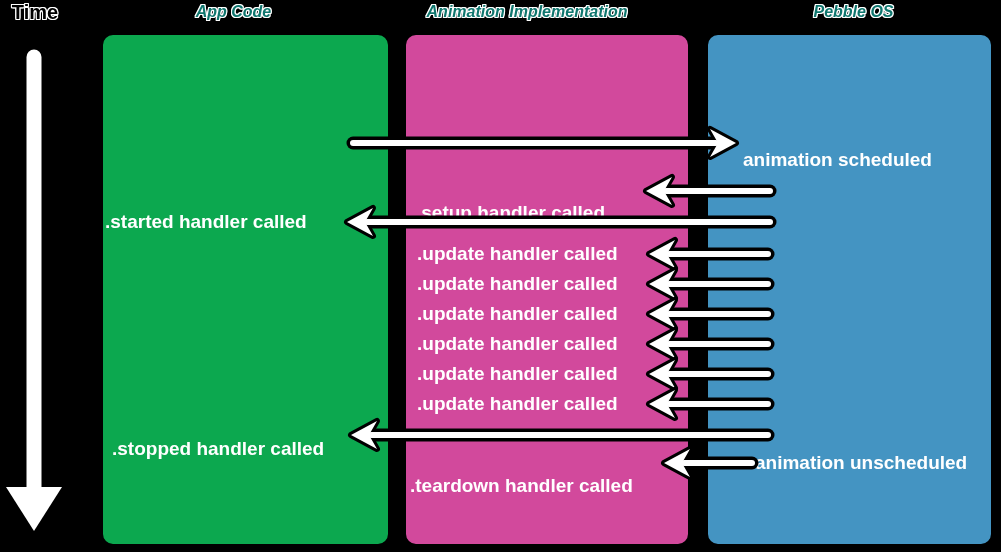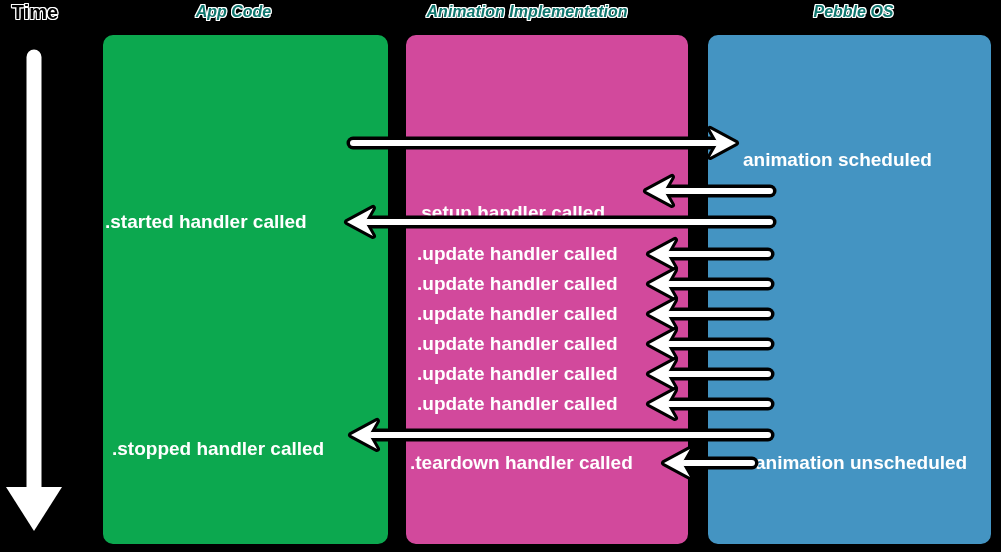--- a/index.html
+++ b/index.html
@@ -53,21 +53,21 @@
       <div class="evt" style="left: 743px; top: 160px;">animation scheduled</div>
       <div class="evt" style="left: 416px; top: 192px; margin-top: 21px;">.setup handler called</div>
       <div class="evt" style="left: 105px; top: 222px;">.started handler called</div>
       <div class="evt" style="left: 417px; top: 254px;">.update handler called</div>
       <div class="evt" style="left: 417px; top: 284px;">.update handler called</div>
       <div class="evt" style="left: 417px; top: 314px;">.update handler called</div>
       <div class="evt" style="left: 417px; top: 344px;">.update handler called</div>
       <div class="evt" style="left: 417px; top: 374px;">.update handler called</div>
       <div class="evt" style="left: 417px; top: 404px;">.update handler called</div>
       <div class="evt" style="left: 112px; top: 449px;">.stopped handler called</div>
-      <div class="evt" style="left: 410px; top: 463px;">.teardown handler called</div>
+      <div class="evt" style="left: 410px; top: 486px;">.teardown handler called</div>
       <div class="evt" style="left: 755px; top: 463px;">animation unscheduled</div>
     </div>
   <svg id="arrow-layer" width="1001" height="552" viewBox="0 0 1001 552">
       <g>
         <line x1="353" y1="143" x2="720" y2="143" stroke="#000" stroke-width="13" stroke-linecap="round"></line>
         <polygon points="736,143 710,129 718,143 710,157" fill="#000" stroke="#000" stroke-width="6" stroke-linejoin="round"></polygon>
         <line x1="353" y1="143" x2="716" y2="143" stroke="#fff" stroke-width="6" stroke-linecap="round"></line>
         <polygon points="736,143 710,129 718,143 710,157" fill="#fff"></polygon>
       </g>
       <g>

